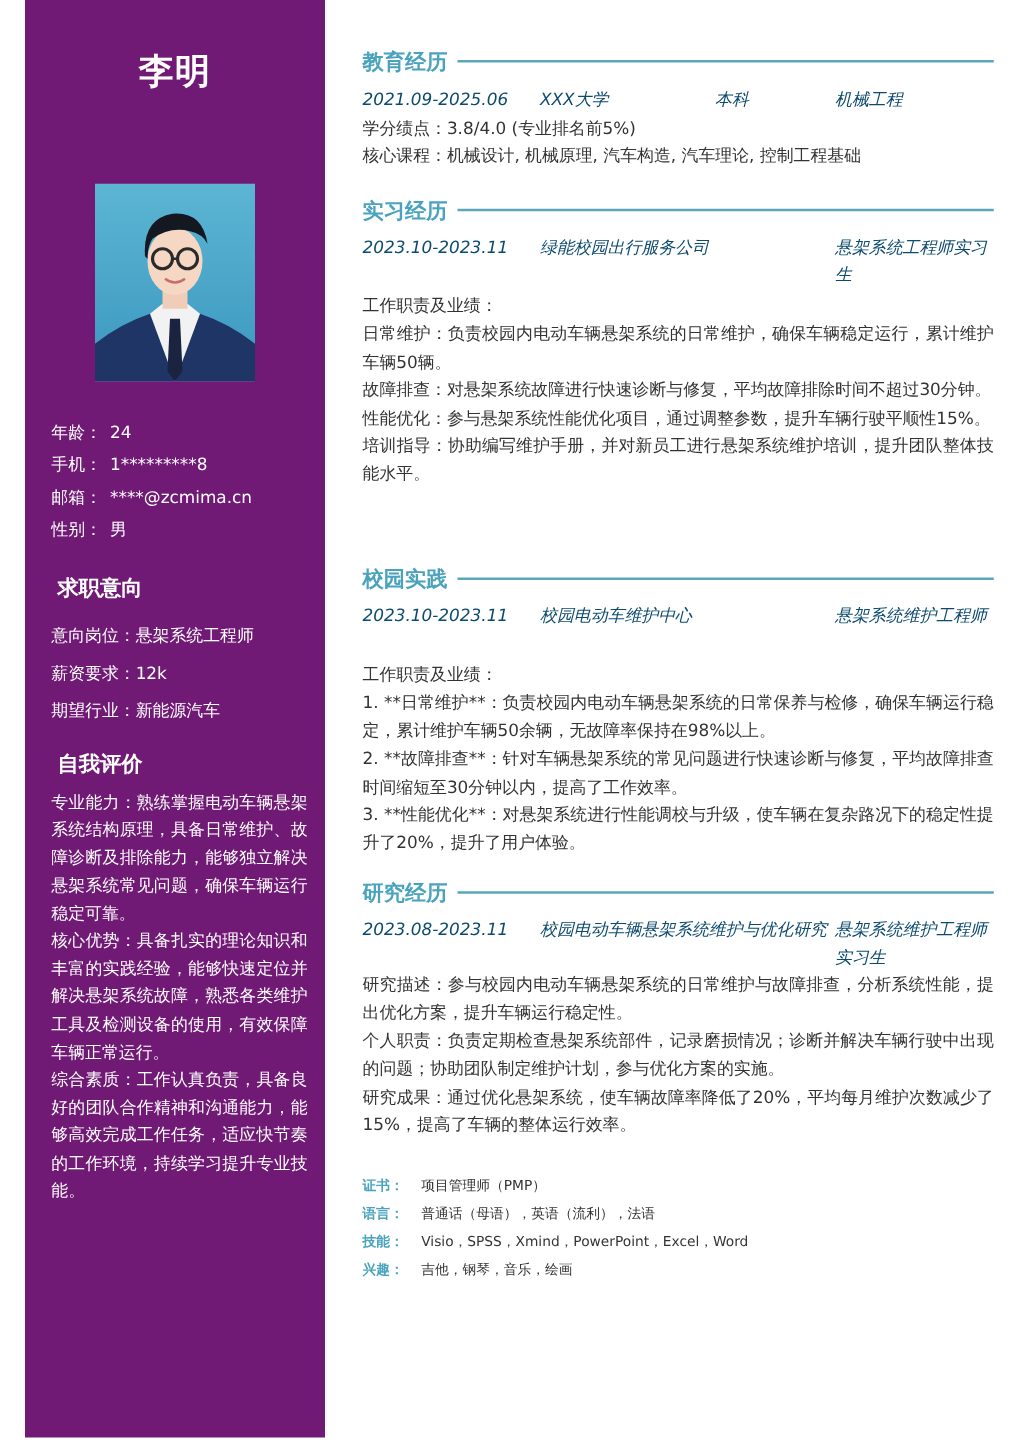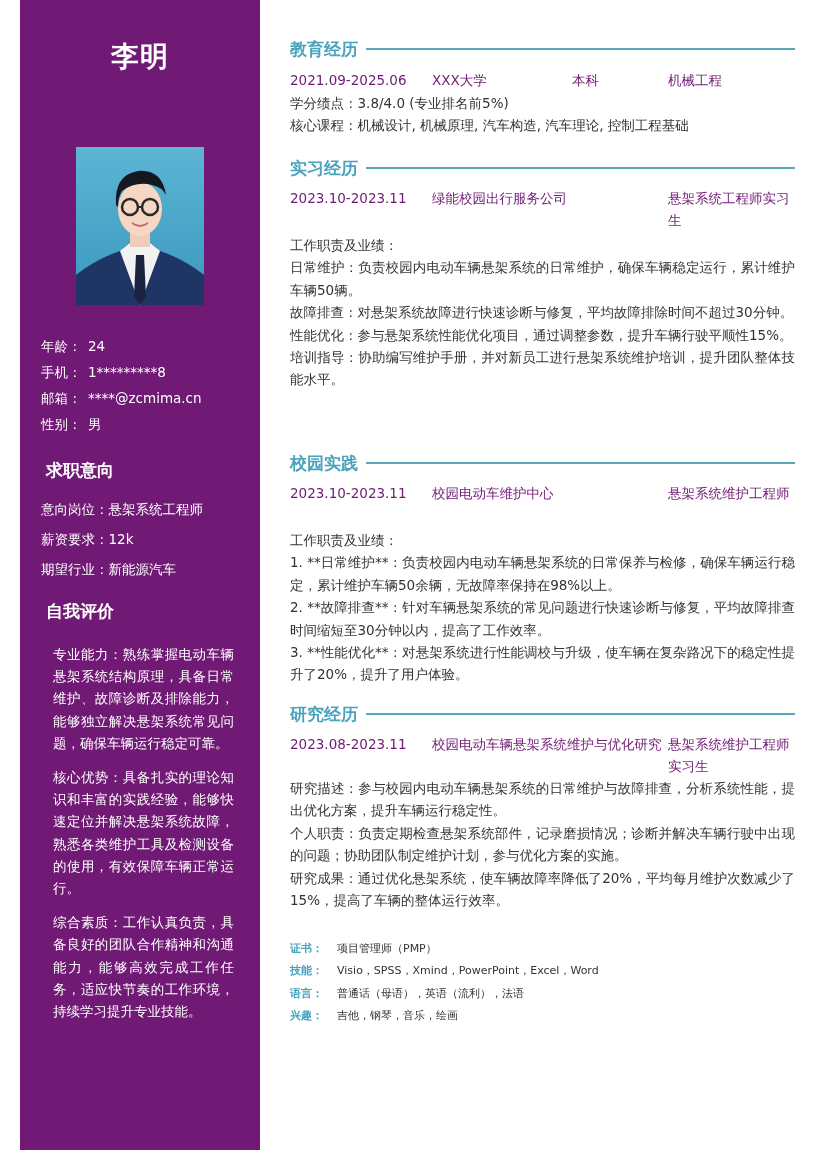--- a/index.html
+++ b/index.html
@@ -25,29 +25,29 @@
   .info-row { height: 26px; line-height: 26px; white-space: nowrap; }
   .info-row .lbl { display: inline-block; width: 47px; }
 
   .side-title {
     position: absolute; left: 26px; font-size: 17px; font-weight: bold;
   }
   .intent { position: absolute; left: 21px; top: 494px; width: 215px; font-size: 13.5px; }
   .intent .info-row { height: 30px; line-height: 30px; }
 
   .self { position: absolute; left: 21px; top: 631px; width: 205px; font-size: 13.5px; line-height: 22.2px; text-align: justify; }
-  .self p { margin: 12px; }
+  .self p { margin: 0; }
 
   .main { position: absolute; left: 290px; top: 0; width: 505px; }
   .section { position: absolute; left: 0; width: 505px; }
   .sec-head { position: relative; height: 24px; display: flex; align-items: center; }
   .sec-title { font-size: 17px; font-weight: bold; color: #4aa3bd; white-space: nowrap; padding-right: 8px; }
   .sec-line { flex: 1; height: 2px; background: #5aa7bc; }
 
-  .meta { position: relative; font-size: 13.5px; color: #701a75; line-height: 22px; }
+  .meta { position: relative; font-size: 13.5px; color: #0c4a6e; line-height: 22px; font-style: italic; }
   .meta .c-date { position: absolute; left: 0; top: 0; white-space: nowrap; }
   .meta .c-org  { position: absolute; left: 142px; top: 0; width: 232px; }
   .meta .c-deg  { position: absolute; left: 282px; top: 0; }
   .meta .c-role { position: absolute; left: 378px; top: 0; width: 122px; }
   .meta .c-major{ position: absolute; left: 378px; top: 0; white-space: nowrap; }
 
   .body-text { font-size: 13.5px; line-height: 22.4px; color: #333333; text-align: justify; }
   .body-text p { margin: 0; }
 
   .skill-row { font-size: 11px; line-height: 22.4px; white-space: nowrap; }
@@ -197,23 +197,23 @@
       <p>研究成果：通过优化悬架系统，使车辆故障率降低了20%，平均每月维护次数减少了15%，提高了车辆的整体运行效率。</p>
     </div>
   </div>
 
   <div class="section" style="top:930px;">
     <div style="margin-top:8px;">
       <div class="skill-row">
         <span class="lbl">证书：</span><span>项目管理师（PMP）</span>
       </div>
       <div class="skill-row">
+        <span class="lbl">语言：</span><span>普通话（母语），英语（流利），法语</span>
+      </div>
+      <div class="skill-row">
         <span class="lbl">技能：</span><span>Visio，SPSS，Xmind，PowerPoint，Excel，Word</span>
       </div>
       <div class="skill-row">
-        <span class="lbl">语言：</span><span>普通话（母语），英语（流利），法语</span>
-      </div>
-      <div class="skill-row">
         <span class="lbl">兴趣：</span><span>吉他，钢琴，音乐，绘画</span>
       </div>
     </div>
   </div>
 </div>
 
 </body></html>

